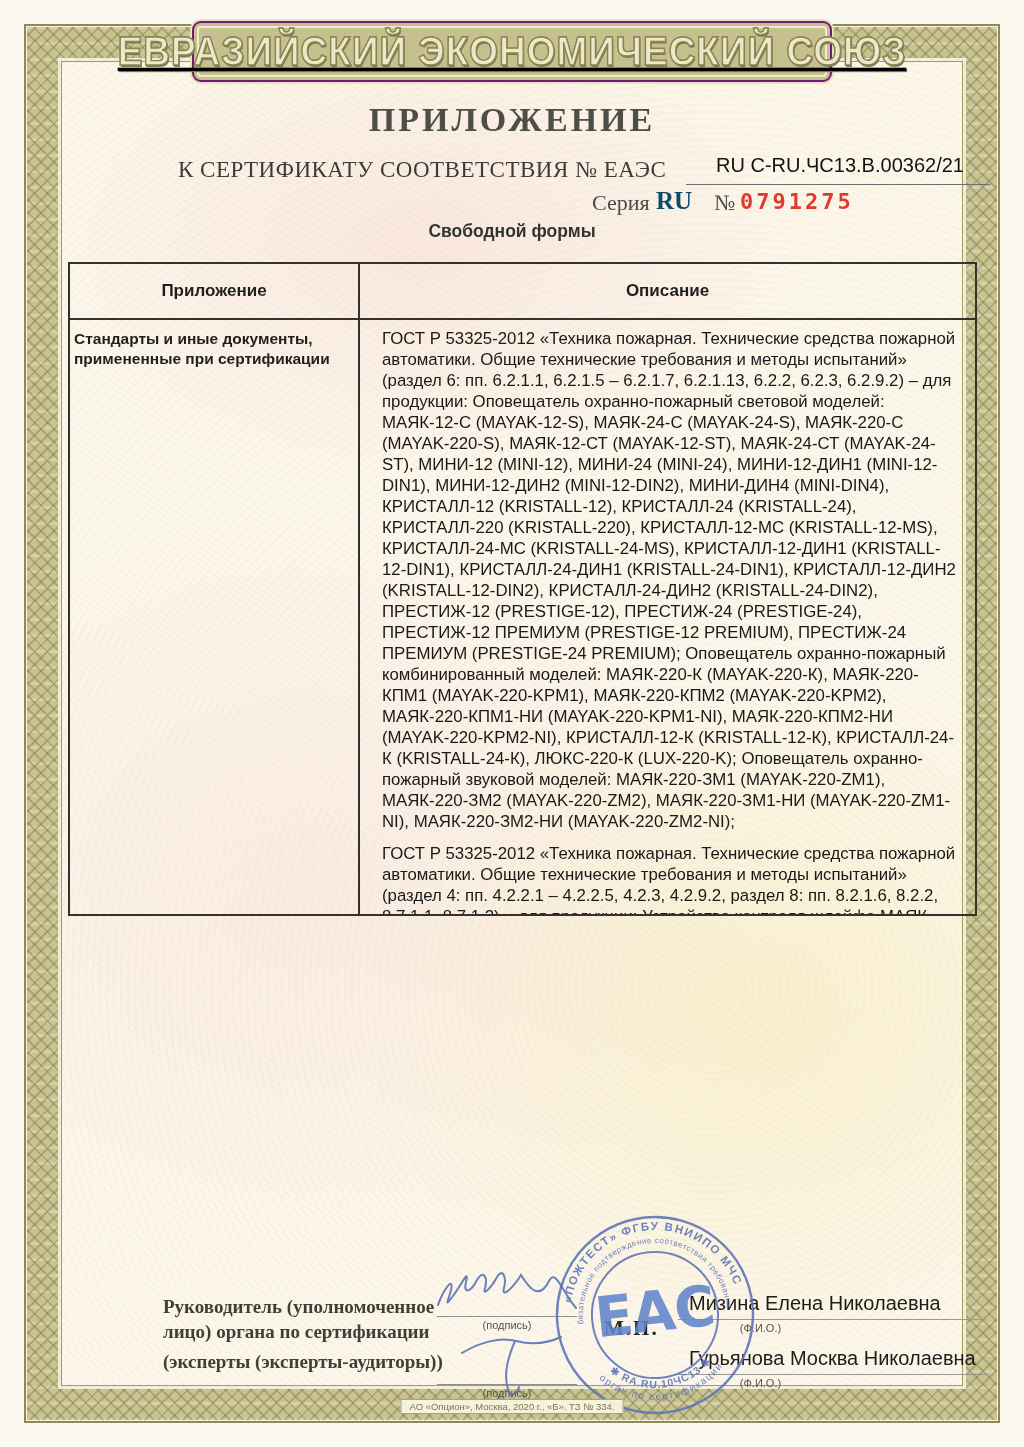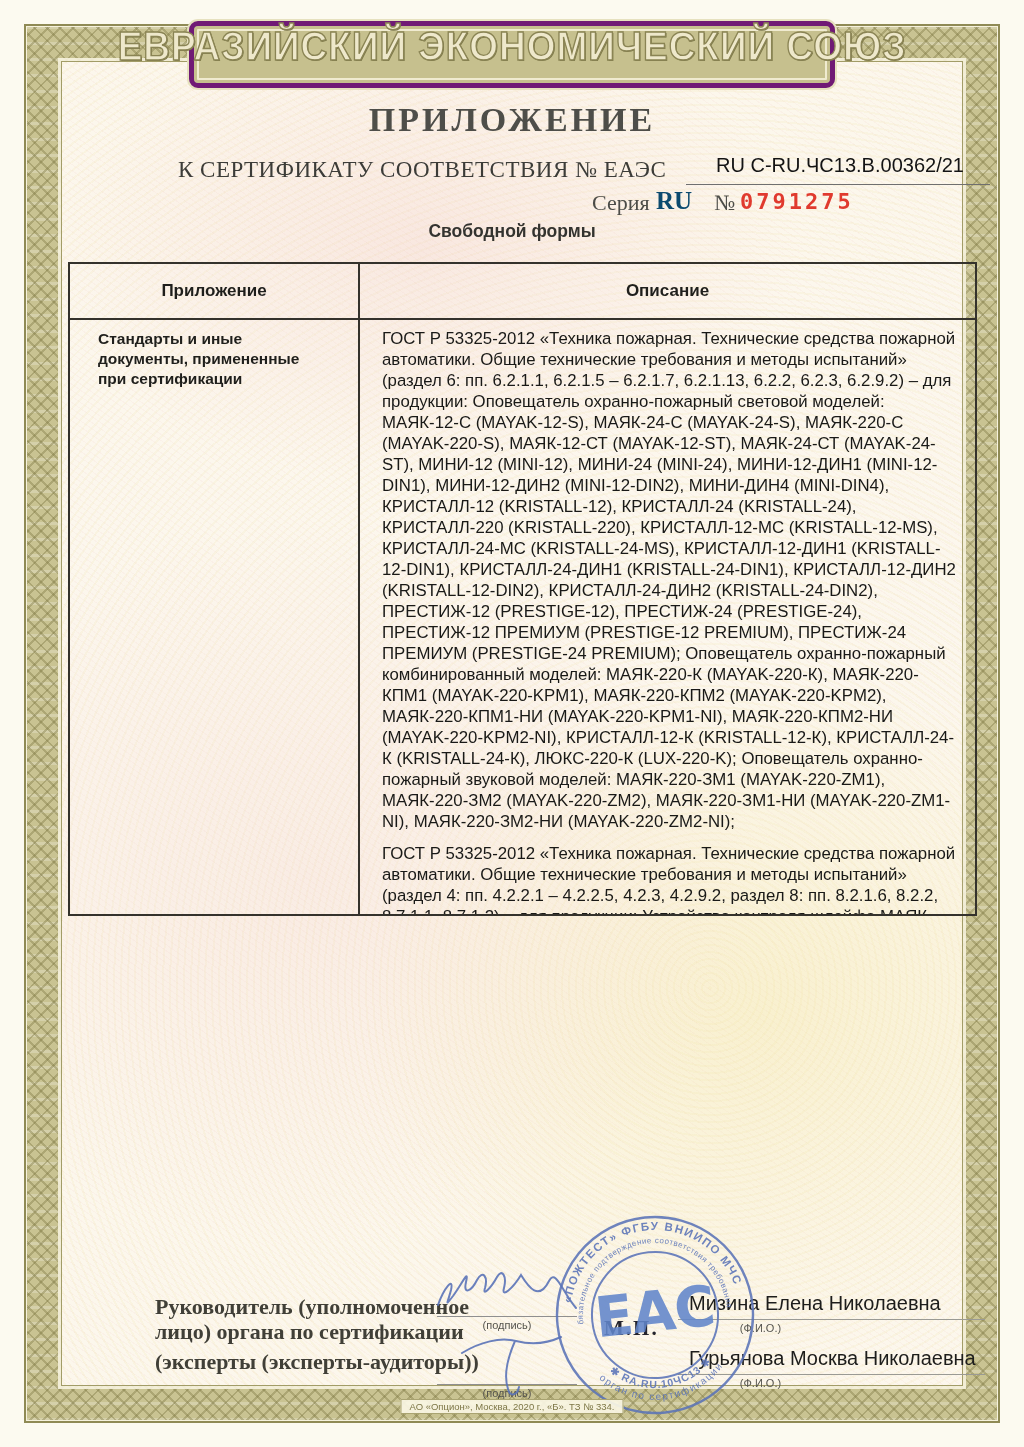--- a/index.html
+++ b/index.html
@@ -16,23 +16,23 @@
   .inner{position:absolute;inset:61px;background-color:#fcf7ec;border:1px solid #a29c67;
     box-shadow:0 0 0 3px rgba(246,242,221,.9);
     background-image:
       radial-gradient(ellipse 520px 330px at 40% 14%, rgba(241,196,196,.30), rgba(241,196,196,0) 72%),
       radial-gradient(ellipse 640px 520px at 28% 62%, rgba(240,193,193,.22), rgba(240,193,193,0) 70%),
       radial-gradient(ellipse 560px 470px at 78% 72%, rgba(243,229,158,.38), rgba(243,229,158,0) 72%),
       repeating-radial-gradient(circle at 72% 70%, rgba(229,212,122,.10) 0 2px, rgba(0,0,0,0) 2px 7px),
       repeating-linear-gradient(35deg, rgba(232,168,168,.08) 0 1px, rgba(0,0,0,0) 1px 5px);}
   
   .banner{position:absolute;top:21px;left:50%;transform:translateX(-50%);
-    width:636px;height:57px;display:flex;justify-content:center;
-    background:#c6c08e;border:5px solid #701a75;border-radius:9px;
-    box-shadow:inset 0 0 0 3px #c6c08e, inset 0 0 0 5px #f0ebd0, 0 0 0 2px #e6e1bf;}
+    width:636px;height:57px;display:flex;align-items:center;justify-content:center;
+    background:#c6c08e;border:2px solid #701a75;border-radius:9px;
+    box-shadow:inset 0 0 0 3px #c6c08e, inset 0 0 0 5px #f0ebd0, 0 0 0 2px #e6e1bf;text-decoration:underline;}
   .banner span{font-weight:bold;font-size:37px;letter-spacing:1px;transform:scaleY(1.12);
     color:#eee8cb;-webkit-text-stroke:1.3px #8a8454;text-shadow:1px 1px 0 #7e794a;white-space:nowrap;}
   .t-title{position:absolute;top:101px;left:0;width:100%;text-align:center;
     font-family:"Liberation Serif",serif;font-weight:bold;font-size:34px;letter-spacing:3px;color:#4e4e49;}
   .certline-label{position:absolute;left:178px;top:157px;font-family:"Liberation Serif",serif;
     font-size:23px;letter-spacing:.5px;color:#3c3c38;}
   .cert-number{position:absolute;left:690px;top:154px;width:300px;text-align:center;
     font-size:20px;color:#141414;}
   .cert-underline{position:absolute;left:686px;top:184px;width:304px;height:1px;background:#6f6f6f;}
   .series-label{position:absolute;left:592px;top:190px;font-family:"Liberation Serif",serif;font-size:22px;color:#4c4c48;}
@@ -42,26 +42,26 @@
     font-weight:bold;font-size:22px;letter-spacing:3px;color:#e03a2e;}
   .form-note{position:absolute;top:221px;left:50%;transform:translateX(-50%);
     font-weight:bold;font-size:17.5px;color:#33332f;}
   
   .tbl{position:absolute;left:68px;top:262px;width:909px;height:654px;box-sizing:border-box;
     border:2px solid #34322c;display:grid;grid-template-columns:290px 1fr;grid-template-rows:56px 1fr;
     background:rgba(255,255,255,.06);}
   .tbl .hc{display:flex;align-items:center;justify-content:center;font-weight:bold;font-size:17px;
     color:#1f1f1c;border-bottom:2px solid #34322c;}
   .tbl .c1{border-right:2px solid #34322c;}
-  .tbl .b1{padding:9px 28px;font-weight:bold;font-size:15.5px;line-height:20px;color:#1f1f1c;}
+  .tbl .b1{padding:9px 4px;font-weight:bold;font-size:15.5px;line-height:20px;color:#1f1f1c;}
   .tbl .b2{padding:8px 12px 8px 22px;font-size:16.8px;line-height:21px;color:#191917;overflow:hidden;}
   .tbl .b2 p{margin:0 0 11px 0;}
   
   .sig-label{position:absolute;font-family:"Liberation Serif",serif;font-weight:bold;
-    font-size:22px;line-height:25px;color:#403f37;}
+    font-size:19px;line-height:25px;color:#403f37;margin-left:8px;}
   .lbl-leader{left:155px;top:1294px;}
   .lbl-expert{left:155px;top:1349px;}
   .sigline{position:absolute;width:140px;height:1px;background:#8f8f8f;}
   .sl1{left:437px;top:1316px;} .sl2{left:437px;top:1384px;}
   .caption{position:absolute;font-size:11px;color:#55544e;text-align:center;}
   .cap-pod1{left:437px;top:1319px;width:140px;} .cap-pod2{left:437px;top:1387px;width:140px;}
   .name{position:absolute;font-size:20px;color:#1d1d1b;margin-left:8px;}
   .nm1{left:681px;top:1292px;} .nm2{left:681px;top:1347px;}
   .nameline{position:absolute;height:1px;background:#9a9a94;}
   .nl1{left:678px;top:1319px;width:307px;} .nl2{left:678px;top:1374px;width:307px;}

